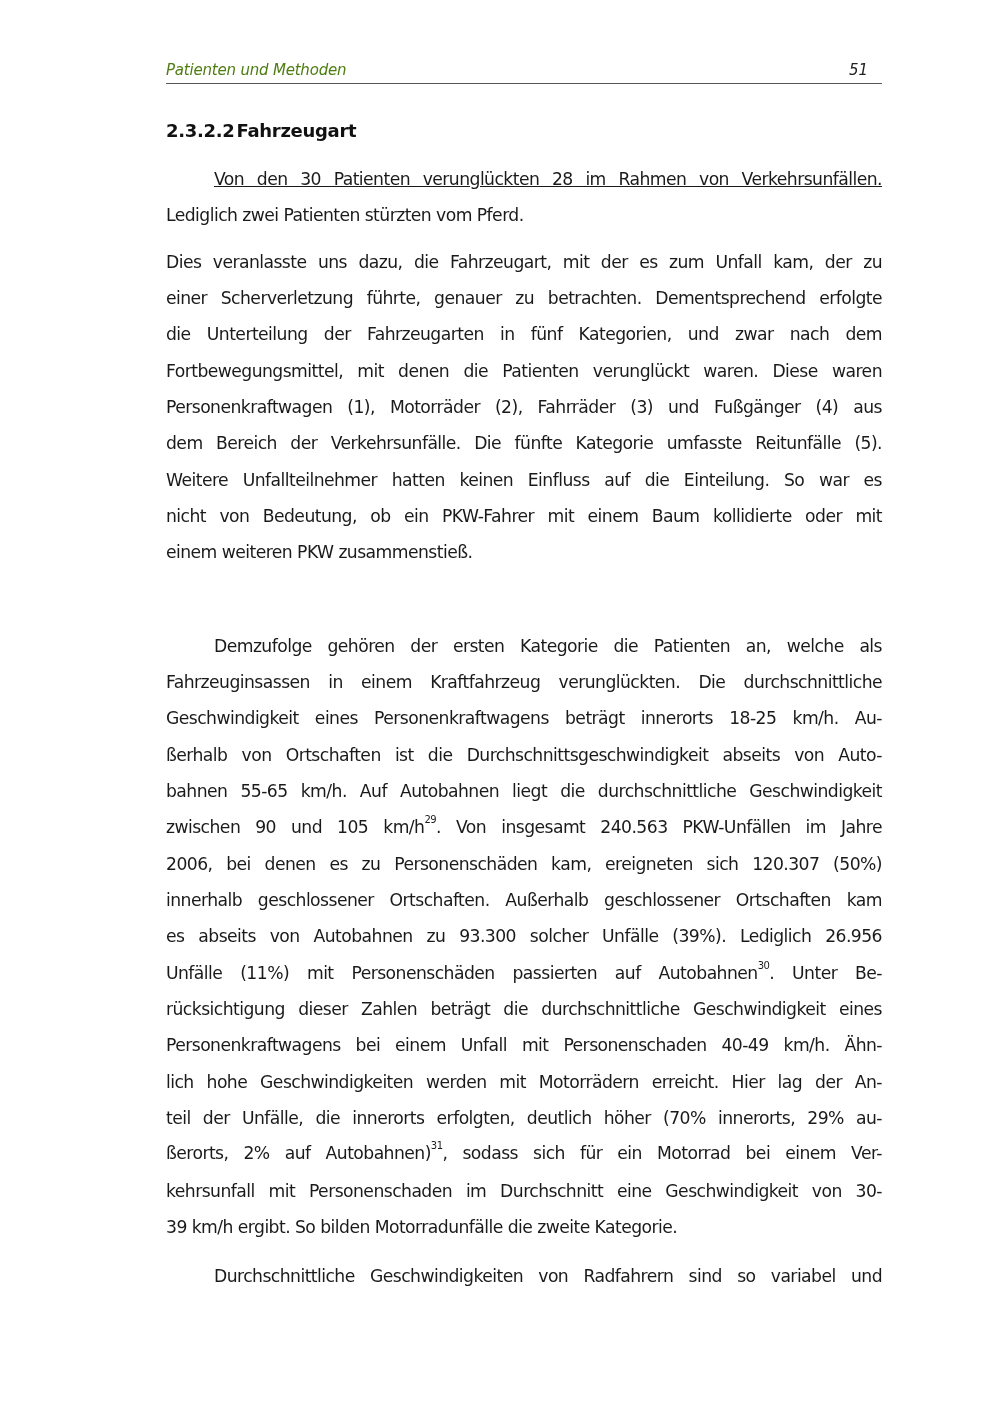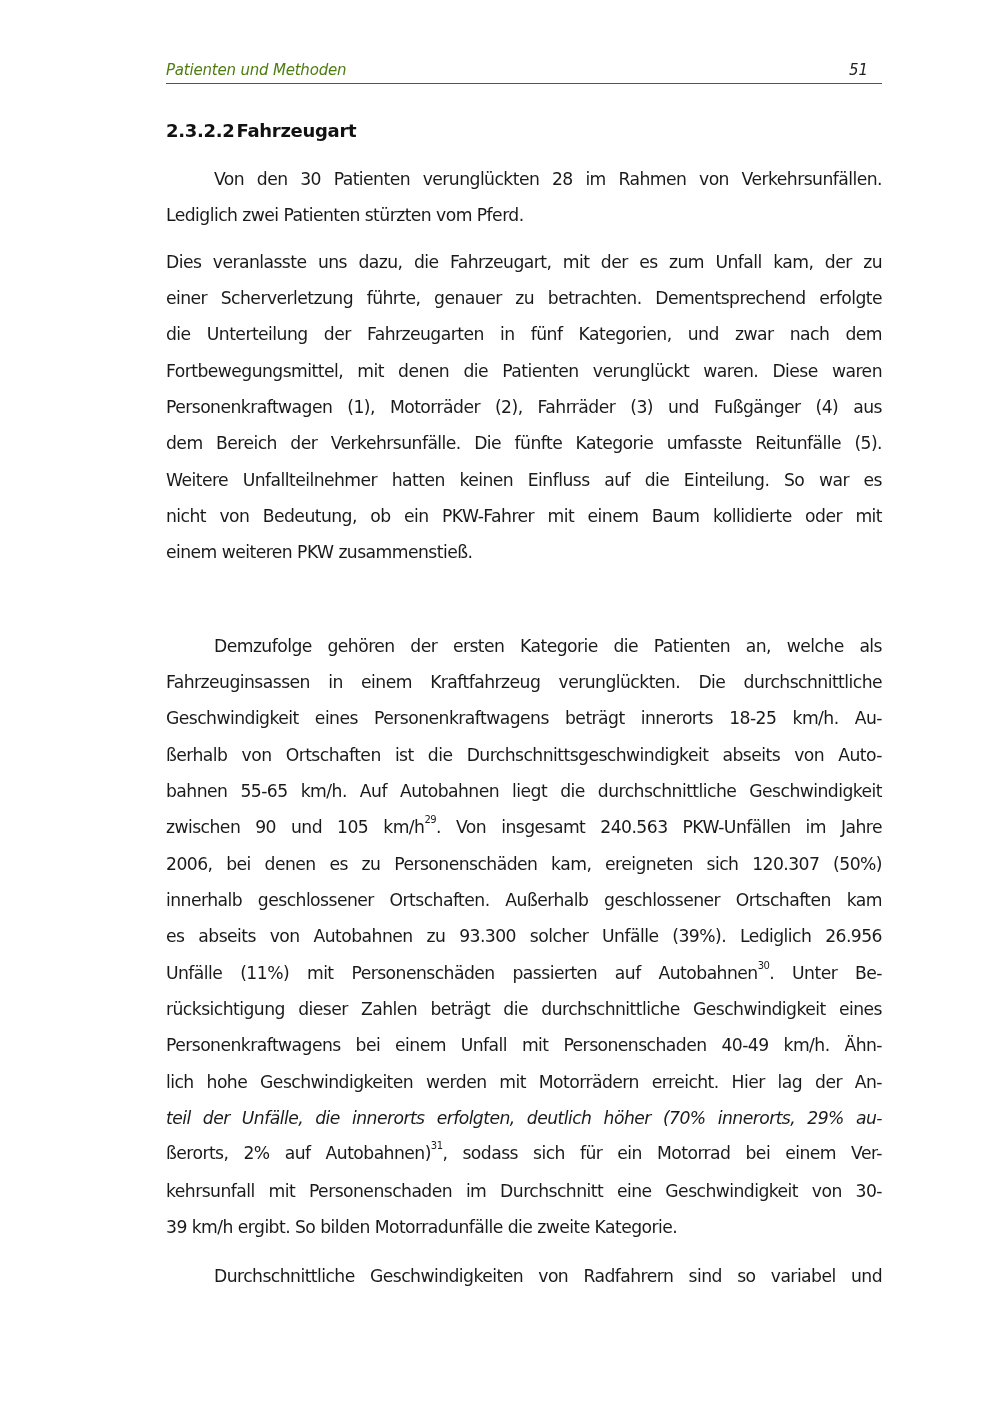--- a/index.html
+++ b/index.html
@@ -92,21 +92,21 @@
   <span class="header-page">51</span>
 </div>
 
 <div class="section-heading">
   <span class="num">2.3.2.2</span><span>Fahrzeugart</span>
 </div>
 
 <div class="body-text" style="top:0;">
 
   <div>
-    <div class="line indent" style="top:167px;">Von den 30 Patienten verunglückten 28 im Rahmen von Verkehrsunfällen.</div>
+    <div class="line indent" style="top:167px;text-decoration:underline;">Von den 30 Patienten verunglückten 28 im Rahmen von Verkehrsunfällen.</div>
     <div class="line last" style="top:203px;">Lediglich zwei Patienten stürzten vom Pferd.</div>
   </div>
 
   <div>
     <div class="line" style="top:250px;">Dies veranlasste uns dazu, die Fahrzeugart, mit der es zum Unfall kam, der zu</div>
     <div class="line" style="top:286px;">einer Scherverletzung führte, genauer zu betrachten. Dementsprechend erfolgte</div>
     <div class="line" style="top:322px;">die Unterteilung der Fahrzeugarten in fünf Kategorien, und zwar nach dem</div>
     <div class="line" style="top:359px;">Fortbewegungsmittel, mit denen die Patienten verunglückt waren. Diese waren</div>
     <div class="line" style="top:395px;">Personenkraftwagen (1), Motorräder (2), Fahrräder (3) und Fußgänger (4) aus</div>
     <div class="line" style="top:431px;">dem Bereich der Verkehrsunfälle. Die fünfte Kategorie umfasste Reitunfälle (5).</div>
@@ -122,21 +122,21 @@
     <div class="line" style="top:743px;">ßerhalb von Ortschaften ist die Durchschnittsgeschwindigkeit abseits von Auto-</div>
     <div class="line" style="top:779px;">bahnen 55-65 km/h. Auf Autobahnen liegt die durchschnittliche Geschwindigkeit</div>
     <div class="line" style="top:815px;"><span>zwischen 90 und 105 km/h</span><sup>29</sup><span>. Von insgesamt 240.563 PKW-Unfällen im Jahre</span></div>
     <div class="line" style="top:852px;">2006, bei denen es zu Personenschäden kam, ereigneten sich 120.307 (50%)</div>
     <div class="line" style="top:888px;">innerhalb geschlossener Ortschaften. Außerhalb geschlossener Ortschaften kam</div>
     <div class="line" style="top:924px;">es abseits von Autobahnen zu 93.300 solcher Unfälle (39%). Lediglich 26.956</div>
     <div class="line" style="top:961px;"><span>Unfälle (11%) mit Personenschäden passierten auf Autobahnen</span><sup>30</sup><span>. Unter Be-</span></div>
     <div class="line" style="top:997px;">rücksichtigung dieser Zahlen beträgt die durchschnittliche Geschwindigkeit eines</div>
     <div class="line" style="top:1033px;">Personenkraftwagens bei einem Unfall mit Personenschaden 40-49 km/h. Ähn-</div>
     <div class="line" style="top:1070px;">lich hohe Geschwindigkeiten werden mit Motorrädern erreicht. Hier lag der An-</div>
-    <div class="line" style="top:1106px;font-style:italic;">teil der Unfälle, die innerorts erfolgten, deutlich höher (70% innerorts, 29% au-</div>
+    <div class="line" style="top:1106px;">teil der Unfälle, die innerorts erfolgten, deutlich höher (70% innerorts, 29% au-</div>
     <div class="line" style="top:1141px;"><span>ßerorts, 2% auf Autobahnen)</span><sup>31</sup><span>, sodass sich für ein Motorrad bei einem Ver-</span></div>
     <div class="line" style="top:1179px;">kehrsunfall mit Personenschaden im Durchschnitt eine Geschwindigkeit von 30-</div>
     <div class="line last" style="top:1215px;">39 km/h ergibt. So bilden Motorradunfälle die zweite Kategorie.</div>
   </div>
 
   <div>
     <div class="line indent" style="top:1264px;">Durchschnittliche Geschwindigkeiten von Radfahrern sind so variabel und</div>
   </div>
 </div>
 

